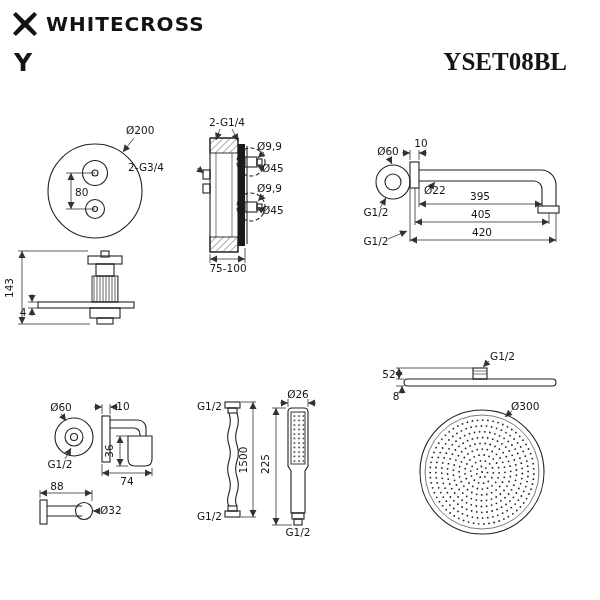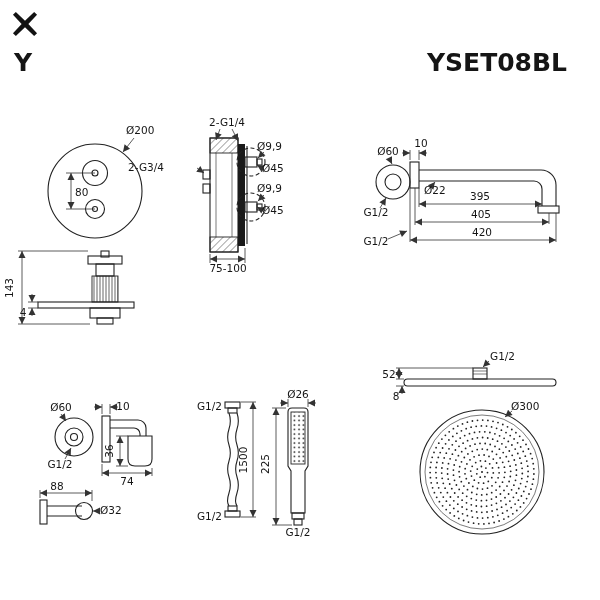--- a/index.html
+++ b/index.html
@@ -1,37 +1,38 @@
 <!DOCTYPE html>
 <html><head>
 <meta charset="utf-8">
 <style>
   html,body {margin:0; padding:0;}
   body {width:600px; height:600px; background:#ffffff; position:relative;
         font-family:"DejaVu Sans", sans-serif; color:#151515; overflow:hidden;}
   .brandrow {position:absolute; left:12px; top:11px; display:flex; align-items:center; gap:8px;}
   .brandname {font-size:20px; font-weight:700; letter-spacing:1px; color:#131313;}
   .series {position:absolute; left:14px; top:48px; font-size:25px; font-weight:700;}
-  .model  {position:absolute; right:33px; top:48px; font-size:25px; font-weight:700;}
+  .model  {position:absolute; right:33px; top:48px; font-size:25px; font-weight:700;font-family:Liberation Serif, serif;}
   svg.canvas {position:absolute; left:0; top:0;}
   svg text {font-family:"DejaVu Sans", sans-serif; font-size:10.5px; fill:#151515;}
   .ln   {fill:none; stroke:#222; stroke-width:1.1;}
   .pat  {stroke:#222; stroke-width:0.9;}
   .fill {fill:#1a1a1a; stroke:none;}
   .thin {fill:none; stroke:#222; stroke-width:0.6;}
   .dim  {fill:none; stroke:#333; stroke-width:0.8;}
   .dash {stroke-dasharray:4 2.5;}
 </style>
 </head>
 <body>
 
 <div class="brandrow">
   <svg width="26" height="26" viewBox="0 0 27 27">
     <path d="M4,1 L13.5,10 L23,1 L26,4 L17,13.5 L26,23 L23,26 L13.5,17 L4,26 L1,23 L10,13.5 L1,4 Z" fill="#131313"></path>
   </svg>
+  <span class="brandname">WHITECROSS</span>
 </div>
 <div class="series">Y</div>
 <div class="model">YSET08BL</div>
 
 <svg class="canvas" width="600" height="600" viewBox="0 0 600 600">
   <defs>
     <marker id="mA" viewBox="0 0 8 8" refX="7.5" refY="4" markerWidth="8" markerHeight="8" orient="auto-start-reverse" markerUnits="userSpaceOnUse">
       <path d="M0.5,0.5 L7.5,4 L0.5,7.5 Z" fill="#333"></path>
     </marker>
     <pattern id="hatch" width="5" height="5" patternUnits="userSpaceOnUse" patternTransform="rotate(45)">

